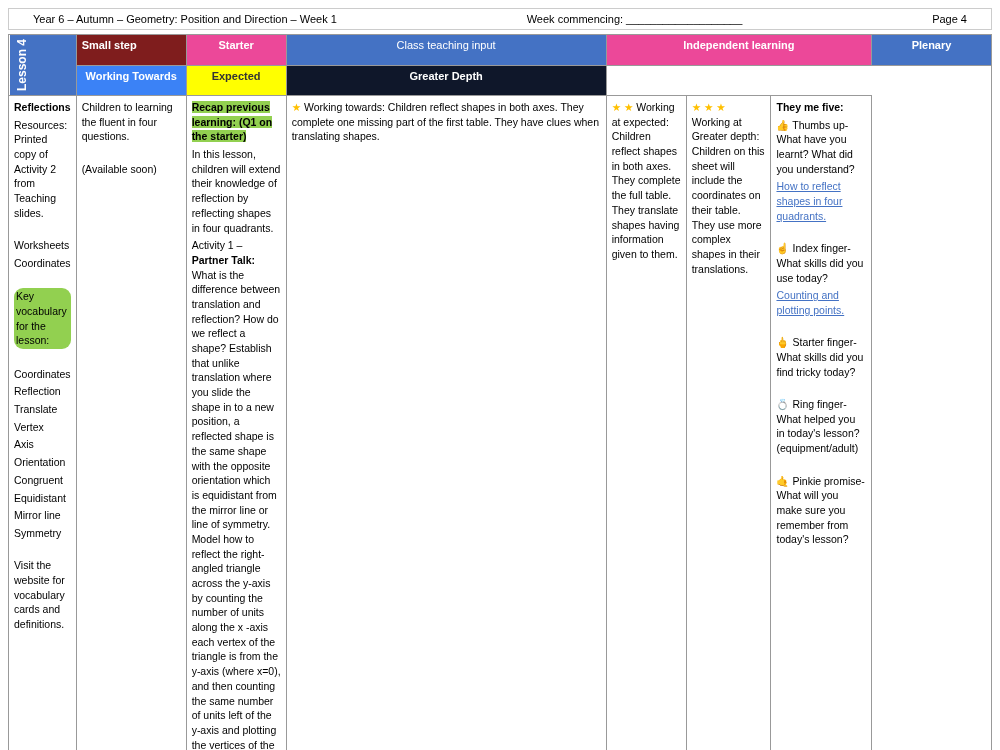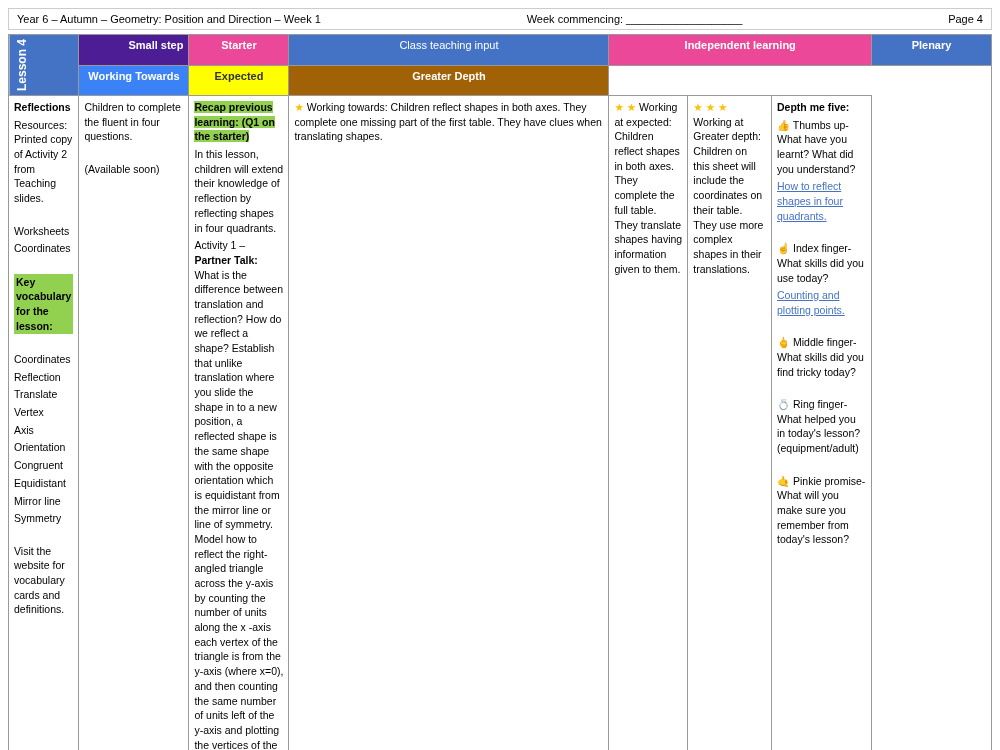--- a/index.html
+++ b/index.html
@@ -14,21 +14,21 @@
     .page-wrapper {
       width: 1000px;
       background: #fff;
       padding: 8px;
     }
 
     .header-bar {
       display: flex;
       justify-content: space-between;
       align-items: center;
-      padding: 4px 8px;
+      padding: 4px 24px;
       border: 1px solid #ccc;
       margin-bottom: 4px;
       font-size: 11px;
     }
 
     .header-title { font-size: 11px; }
     .header-week { font-size: 11px; text-align: center; }
     .header-page { font-size: 11px; }
 
     .main-table {
@@ -38,23 +38,23 @@
     }
 
     .main-table th, .main-table td {
       border: 1px solid #999;
       padding: 4px 5px;
       vertical-align: top;
     }
 
     
     .col-small-step {
-      background-color: #4c1d95;
-      color: #fff;
-      text-align: right;
+      background-color: #7f1d1d;
+      color: #fff;
+      text-align: left;
       font-weight: bold;
       width: 110px;
     }
 
     .col-starter {
       background-color: #ec4899;
       color: #fff;
       text-align: center;
       font-weight: bold;
       width: 100px;
@@ -90,21 +90,21 @@
     }
 
     .sub-expected {
       background-color: #ffff00;
       color: #333;
       width: 90px;
       margin-left: 36px;
     }
 
     .sub-greater-depth {
-      background-color: #a16207;
+      background-color: #0f172a;
       color: #fff;
       width: 90px;
     }
 
     .lesson-label-cell {
       background-color: #4472c4;
       color: #fff;
       font-weight: bold;
       width: 18px;
       text-align: center;
@@ -132,23 +132,24 @@
 
     .plenary-cell {
       font-size: 10.5px;
       line-height: 1.5;
     }
 
     p { margin-bottom: 3px; }
 
     .key-vocab {
       background-color: #92d050;
-      font-weight: bold;
+      font-weight: normal;
       display: inline-block;
       padding: 1px 2px;
+      border-radius: 9px;
     }
 
     .recap-label {
       background-color: #92d050;
       font-weight: bold;
       display: inline;
     }
   </style>
 </head>
 <body>
@@ -202,21 +203,21 @@
             <p>Congruent</p>
             <p>Equidistant</p>
             <p>Mirror line</p>
             <p>Symmetry</p>
           </div>
           <br>
           <p>Visit the website for vocabulary cards and definitions.</p>
         </td>
 
         <td>
-          <p>Children to complete the fluent in four questions.</p>
+          <p>Children to learning the fluent in four questions.</p>
           <br>
           <p>(Available soon)</p>
         </td>
 
         <td>
           <p><span class="recap-label">Recap previous learning: (Q1 on the starter)</span></p>
           <p>In this lesson, children will extend their knowledge of reflection by reflecting shapes in four quadrants.</p>
           <p><span>Activity 1 – </span><span class="text-bold text-underline">Partner Talk:</span><span> What is the difference between translation and reflection? How do we reflect a shape? Establish that unlike translation where you slide the shape in to a new position, a reflected shape is the same shape with  the opposite orientation which is equidistant from the mirror line or line of symmetry.  Model how to reflect the right-angled triangle across the y-axis by counting the number of units along the x -axis each vertex of the triangle is from the y-axis (where x=0), and then counting the same number of units  left of the y-axis and plotting the vertices  of the reflected shape. An example of how to do this is included in the video link for this lesson (see page 1). Invite children to reflect the triangle across the x-axis and identify the co-ordinates of the vertices of the reflected shape.  Give children a printed copy of  Activity 2 to practise this again with the trapezium.</span></p>
           
           <br>
@@ -236,28 +237,28 @@
 
         <td>
           <p><span class="star">★ ★</span> <span>Working at expected: Children reflect shapes in both axes. They complete the full table. They translate shapes having information given to them.</span></p>
         </td>
 
         <td>
           <p><span class="star">★ ★ ★</span> <span>Working at Greater depth: Children on this sheet will include the coordinates on their table. They use more complex shapes in their translations.</span></p>
         </td>
 
         <td class="plenary-cell">
-          <p><strong>Depth me five:</strong></p>
+          <p><strong>They me five:</strong></p>
           <p>👍 Thumbs up- What have you learnt? What did you understand?</p>
           <p><span class="text-blue">How to reflect shapes in four quadrants.</span></p>
           <br>
           <p>☝ Index finger- What skills did you use today?</p>
           <p><span class="text-blue">Counting and plotting points.</span></p>
           <br>
-          <p>🖕 Middle finger- What skills did you find tricky today?</p>
+          <p>🖕 Starter finger- What skills did you find tricky today?</p>
           <br>
           <p>💍 Ring finger- What helped you in today's lesson? (equipment/adult)</p>
           <br>
           <p>🤙 Pinkie promise- What will you make sure you remember from today's lesson?</p>
         </td>
       </tr>
     </tbody>
   </table>
 
 </div>

